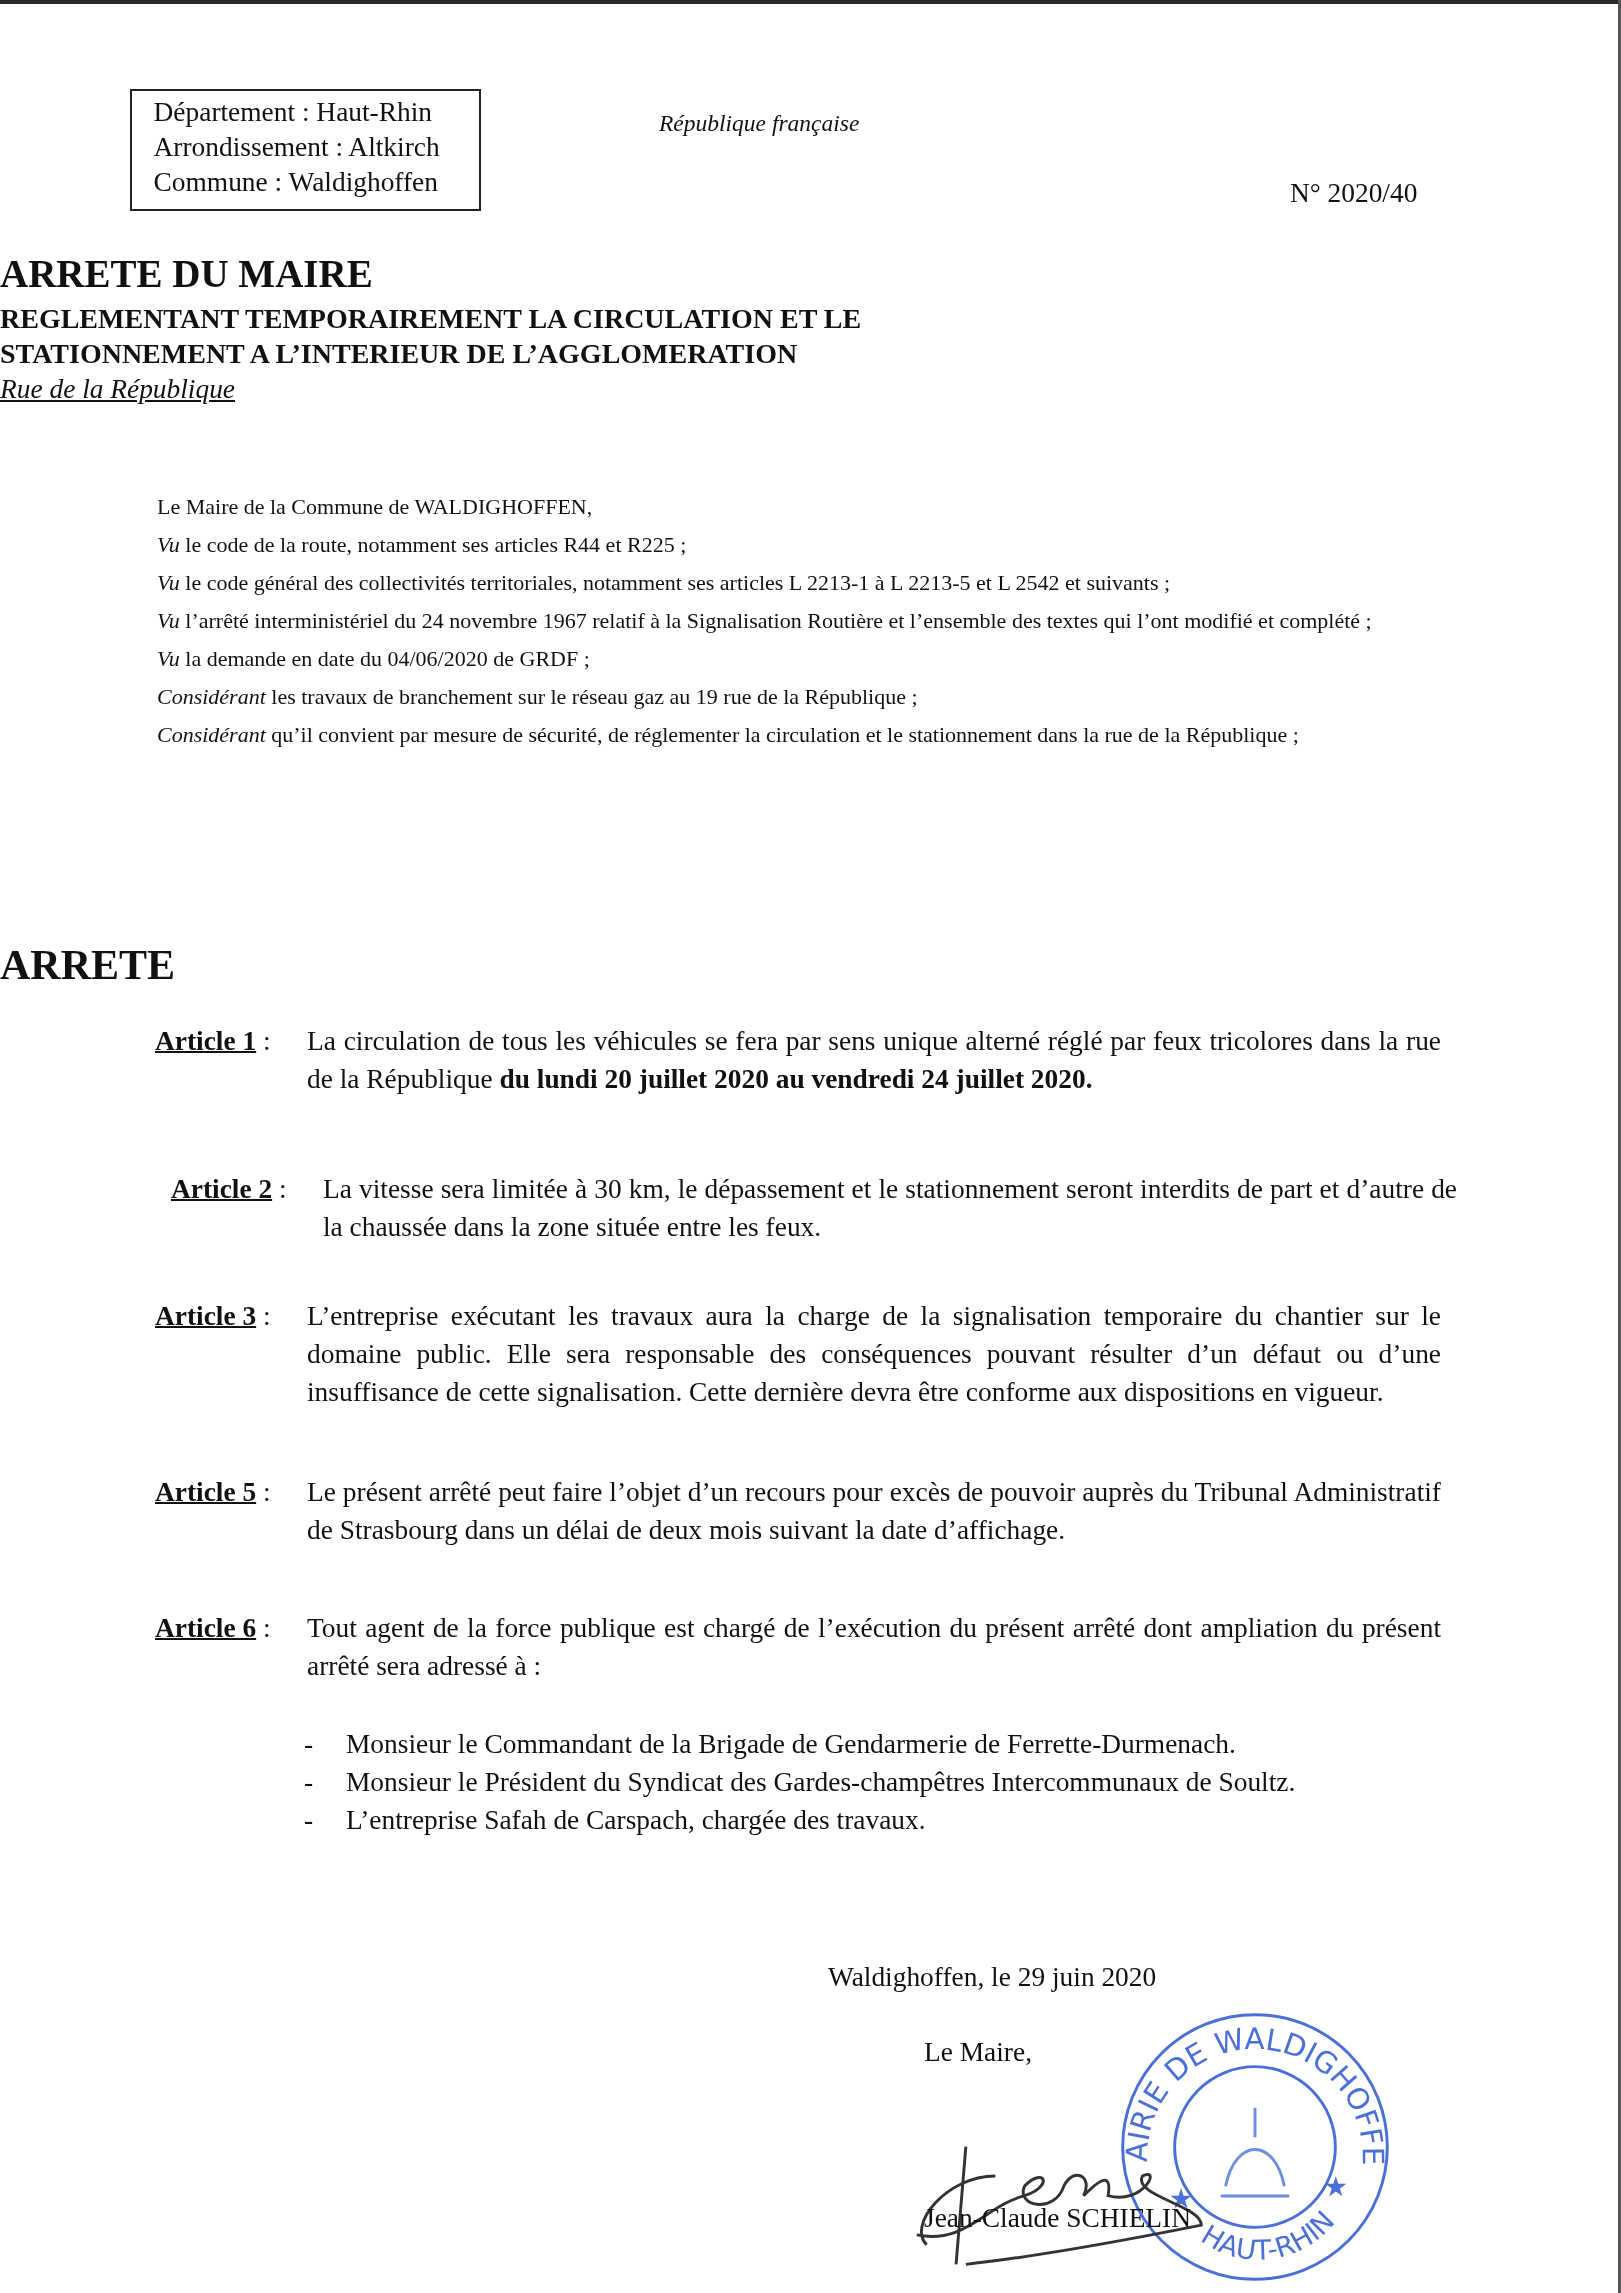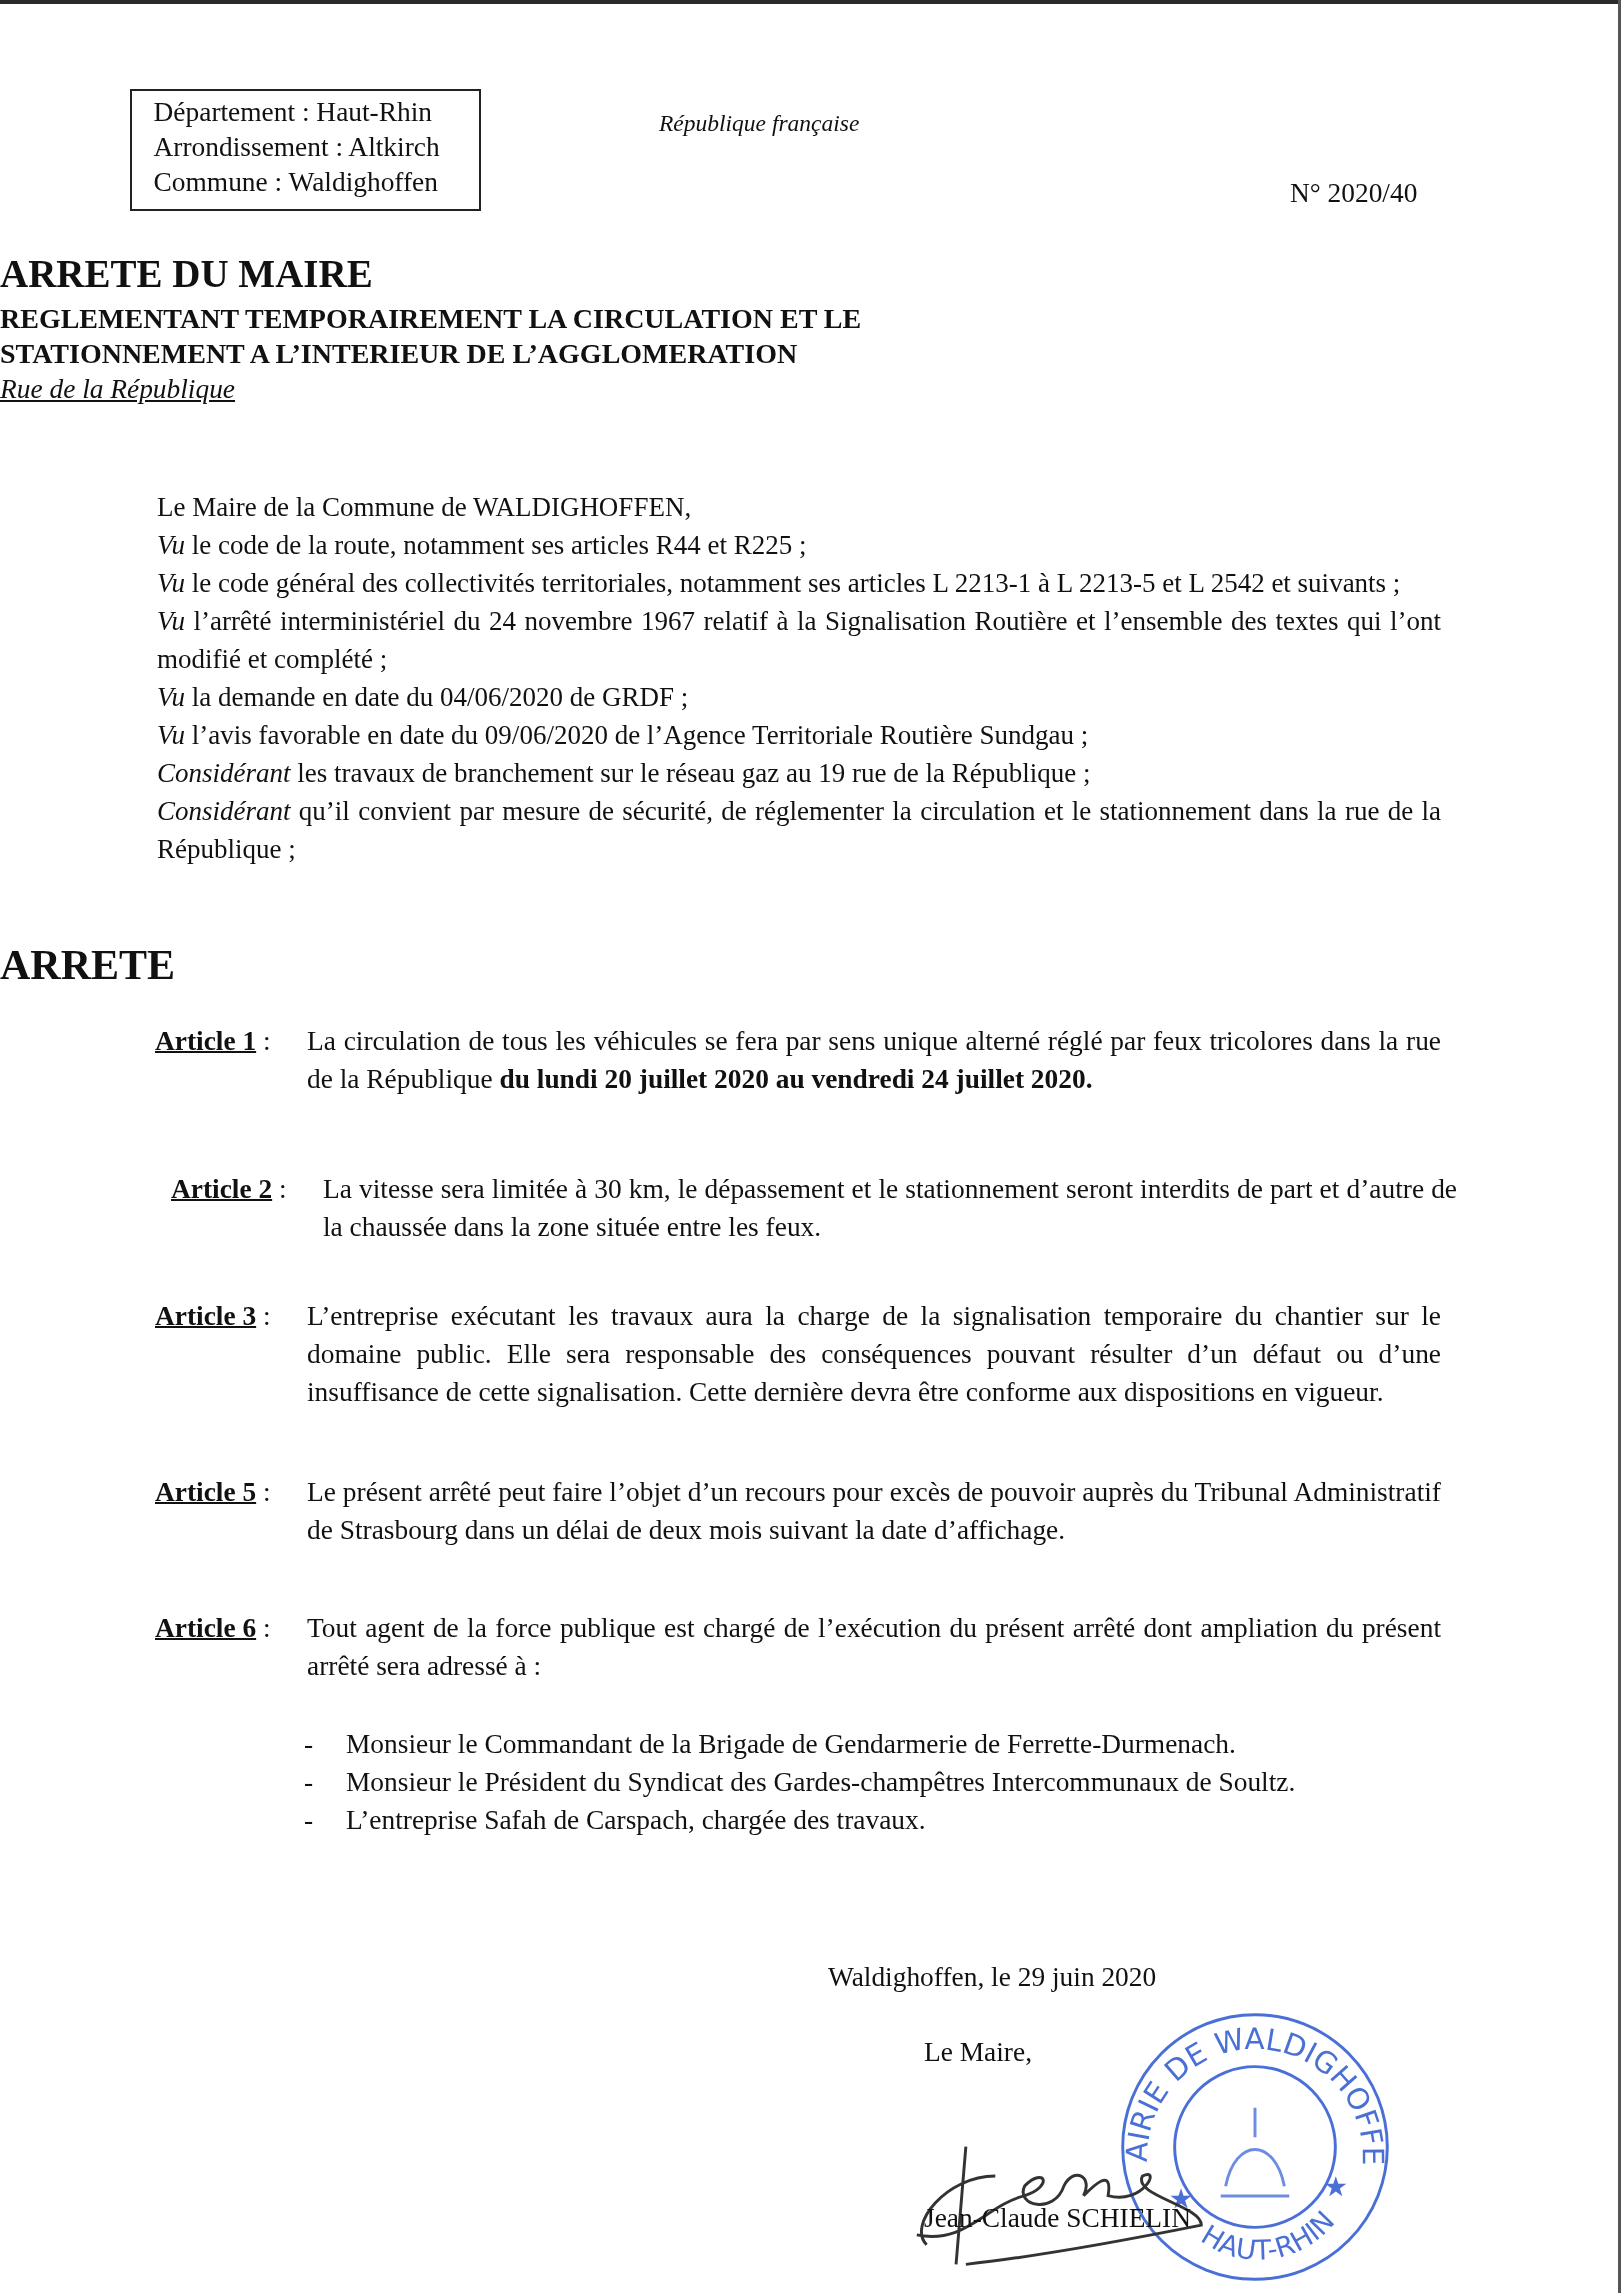--- a/index.html
+++ b/index.html
@@ -14,21 +14,21 @@
     position:absolute; left:130px; top:89px; width:351px; height:122px;
     border:2px solid #222; box-sizing:border-box;
     padding:3.9px 0 0 21.6px; font-size:27.4px; line-height:35px;
   }
   .rep { position:absolute; left:659px; top:110px; font-size:23.5px; font-style:italic;text-align:right; }
   .num { position:absolute; left:1290px; top:178px; font-size:27.4px; }
   .center { position:absolute; left:0; width:1621px; font-weight:bold; }
   .t1 { top:251px; font-size:39px; }
   .t2 { top:301px; font-size:28px; line-height:35px; }
   .t3 { top:374px; font-size:27.4px; font-weight:normal; font-style:italic; text-decoration:underline; }
-  .pre { position:absolute; left:157px; width:1284px; top:488px; font-size:27px; line-height:38px; text-align:justify; }
+  .pre { position:absolute; left:157px; width:1284px; top:488px; font-size:22px; line-height:38px; text-align:justify; }
   .pre p { margin:0; }
   .arrete { top:941px; font-size:42px; }
   .article { position:absolute; left:155px; width:1286px; font-size:27.4px; line-height:38px; }
   .article .lbl { position:absolute; left:0; top:0; }
   .article .lbl u { font-weight:bold; text-decoration-thickness:2px; }
   .article .body { margin-left:152px; text-align:justify; }
   .a1 { top:1022px; } .a2 { top:1170px;margin-left:16px; } .a3 { top:1297px; } .a5 { top:1473px; } .a6 { top:1609px; }
   .recips { position:absolute; left:304px; width:1137px; top:1725px; font-size:27.4px; line-height:38px; list-style:none; margin:0; padding:0; }
   .recips li { position:relative; padding-left:42px; text-align:justify; }
   .recips li::before { content:"-"; position:absolute; left:0; }
@@ -58,21 +58,20 @@
   <div>STATIONNEMENT A L’INTERIEUR DE L’AGGLOMERATION</div>
 </div>
 <div class="center t3">Rue de la République</div>
 
 <div class="pre">
   <p>Le Maire de la Commune de WALDIGHOFFEN,</p>
   <p><i>Vu</i><span> le code de la route, notamment ses articles R44 et R225 ;</span></p>
   <p><i>Vu</i><span> le code général des collectivités territoriales, notamment ses articles L 2213-1 à L 2213-5 et L 2542 et suivants ;</span></p>
   <p><i>Vu</i><span> l’arrêté interministériel du 24 novembre 1967 relatif à la Signalisation Routière et l’ensemble des textes qui l’ont modifié et complété ;</span></p>
   <p><i>Vu</i><span> la demande en date du 04/06/2020 de GRDF ;</span></p>
-  <p><i>Vu</i><span> l’avis favorable en date du 09/06/2020 de l’Agence Territoriale Routière Sundgau ;</span></p>
   <p><i>Considérant</i><span> les travaux de branchement sur le réseau gaz au 19 rue de la République ;</span></p>
   <p><i>Considérant</i><span> qu’il convient par mesure de sécurité, de réglementer la circulation et le stationnement dans la rue de la République ;</span></p>
 </div>
 
 <div class="center arrete">ARRETE</div>
 
 <div class="article a1">
   <span class="lbl"><u>Article 1</u><span> : </span></span>
   <div class="body"><span>La circulation de tous les véhicules se fera par sens unique alterné réglé par feux tricolores dans la rue de la République </span><b>du lundi 20 juillet 2020 au vendredi 24 juillet 2020.</b></div>
 </div>

